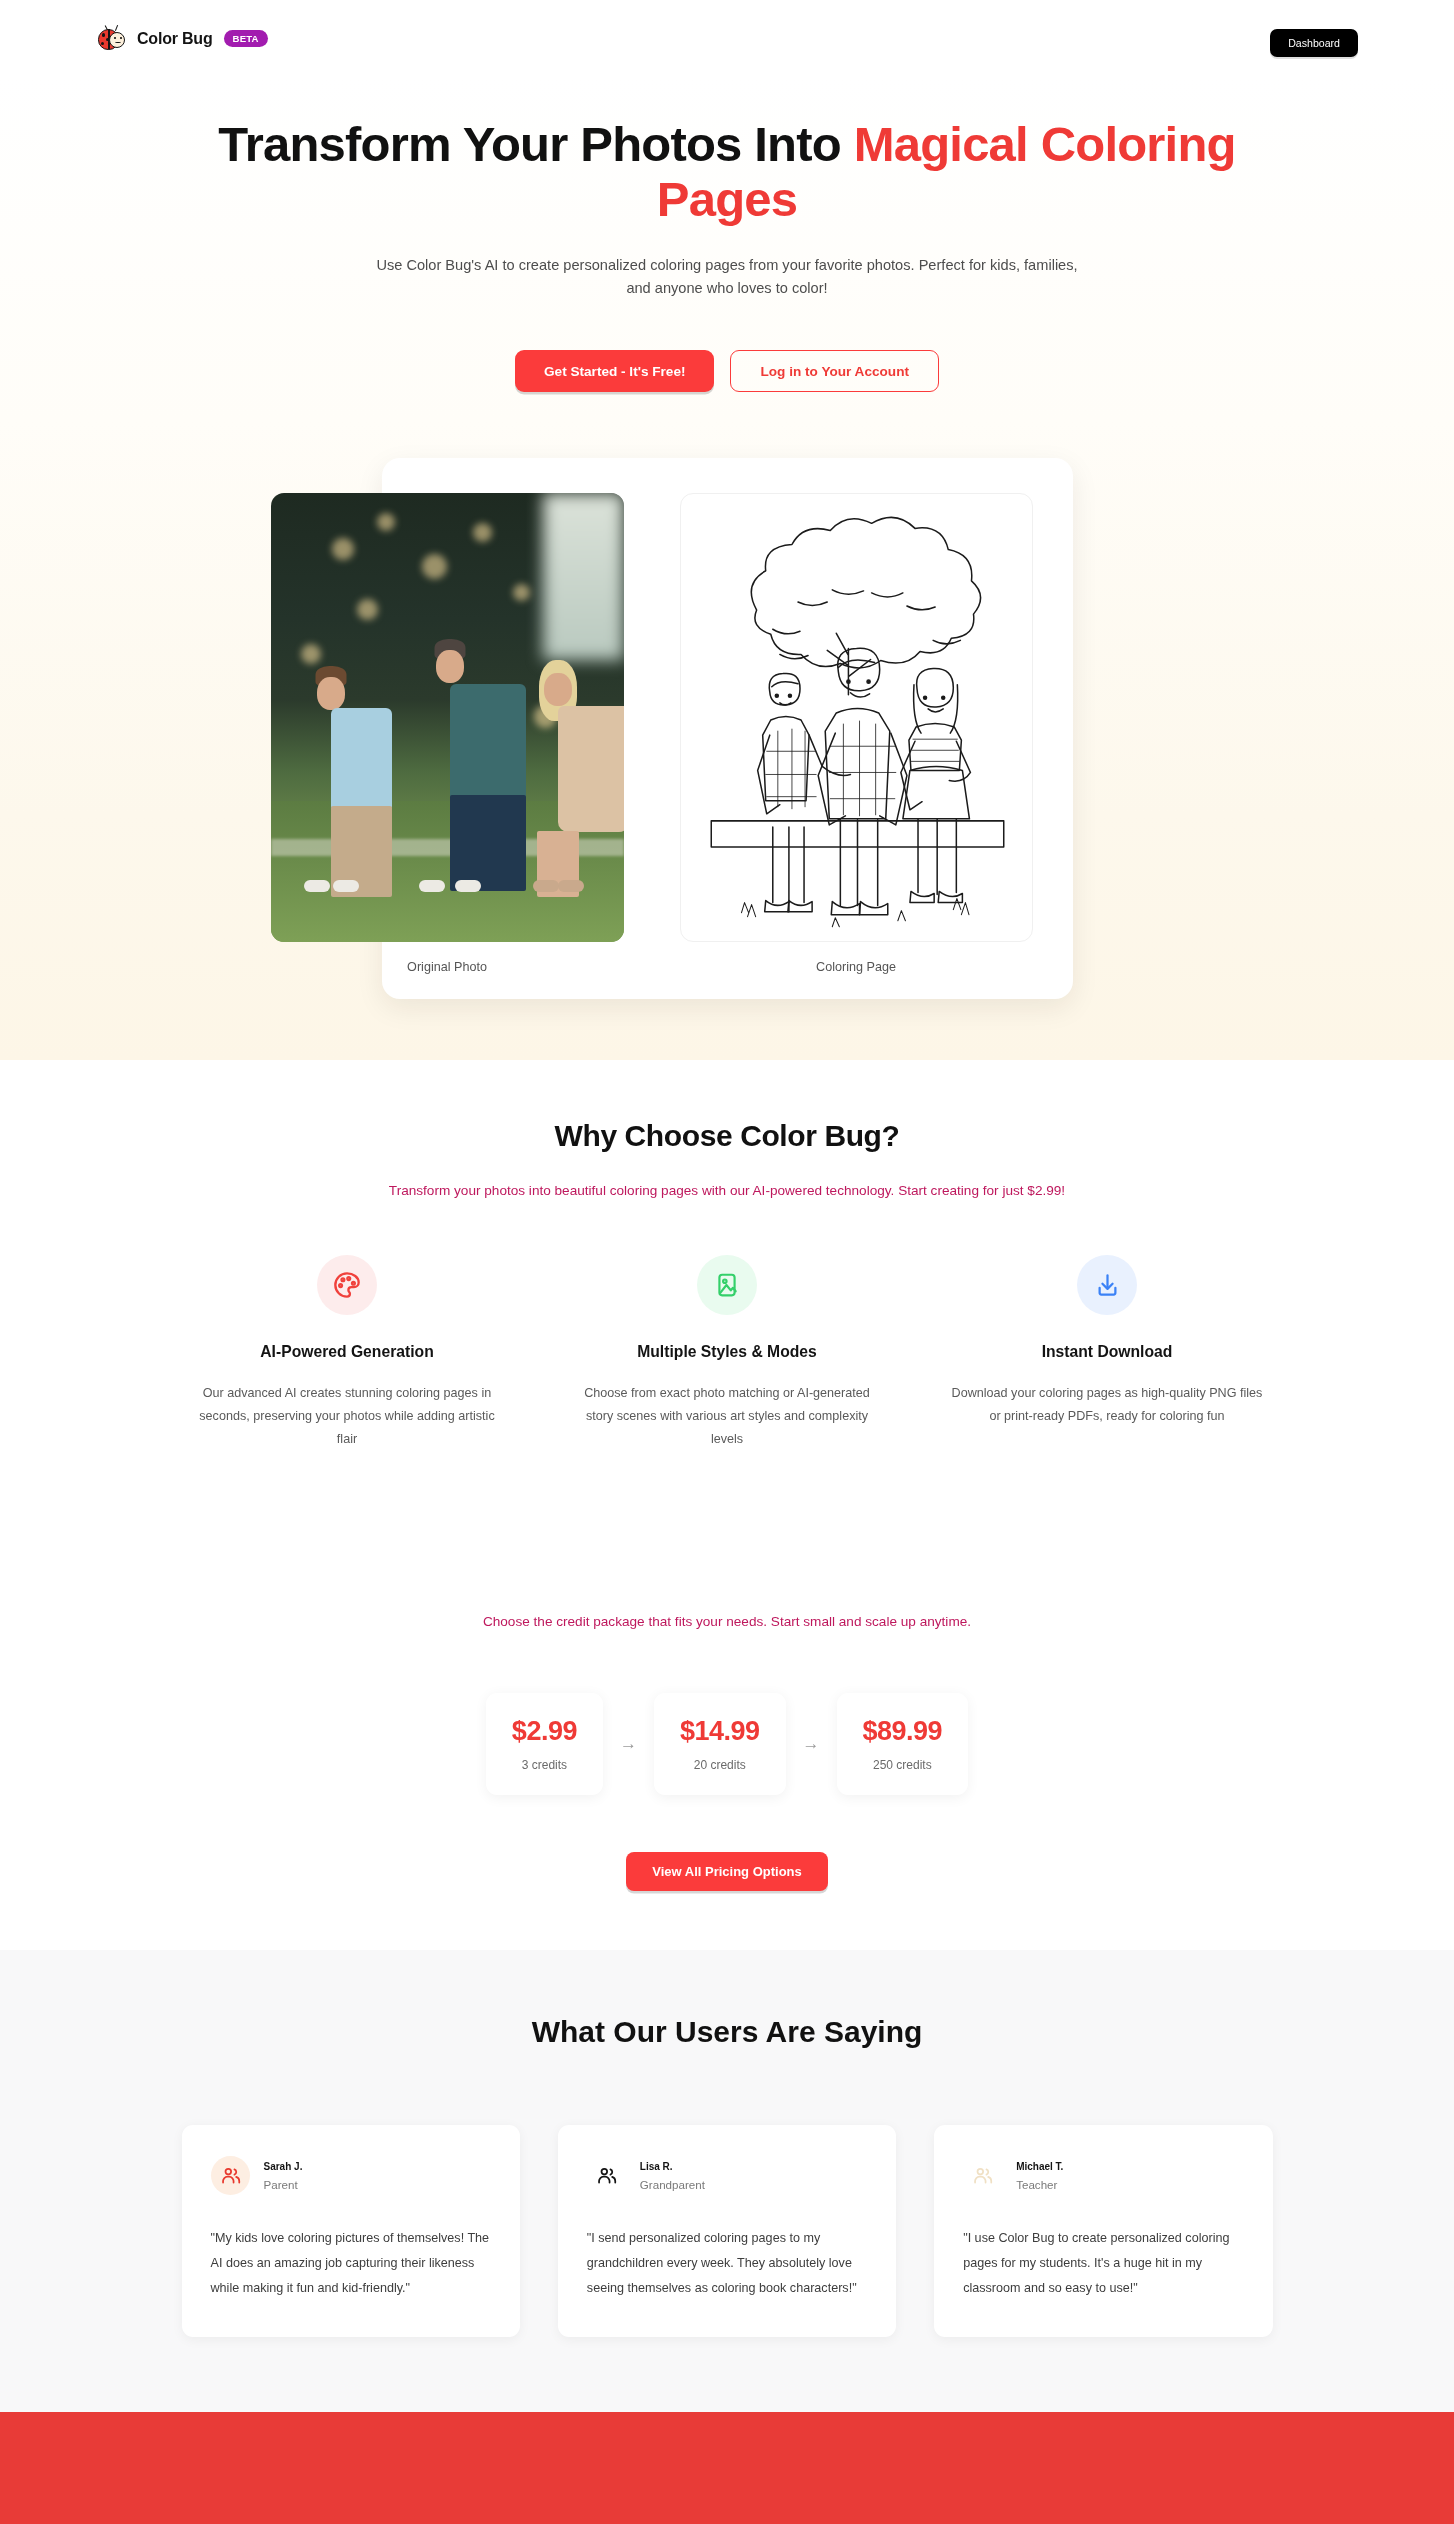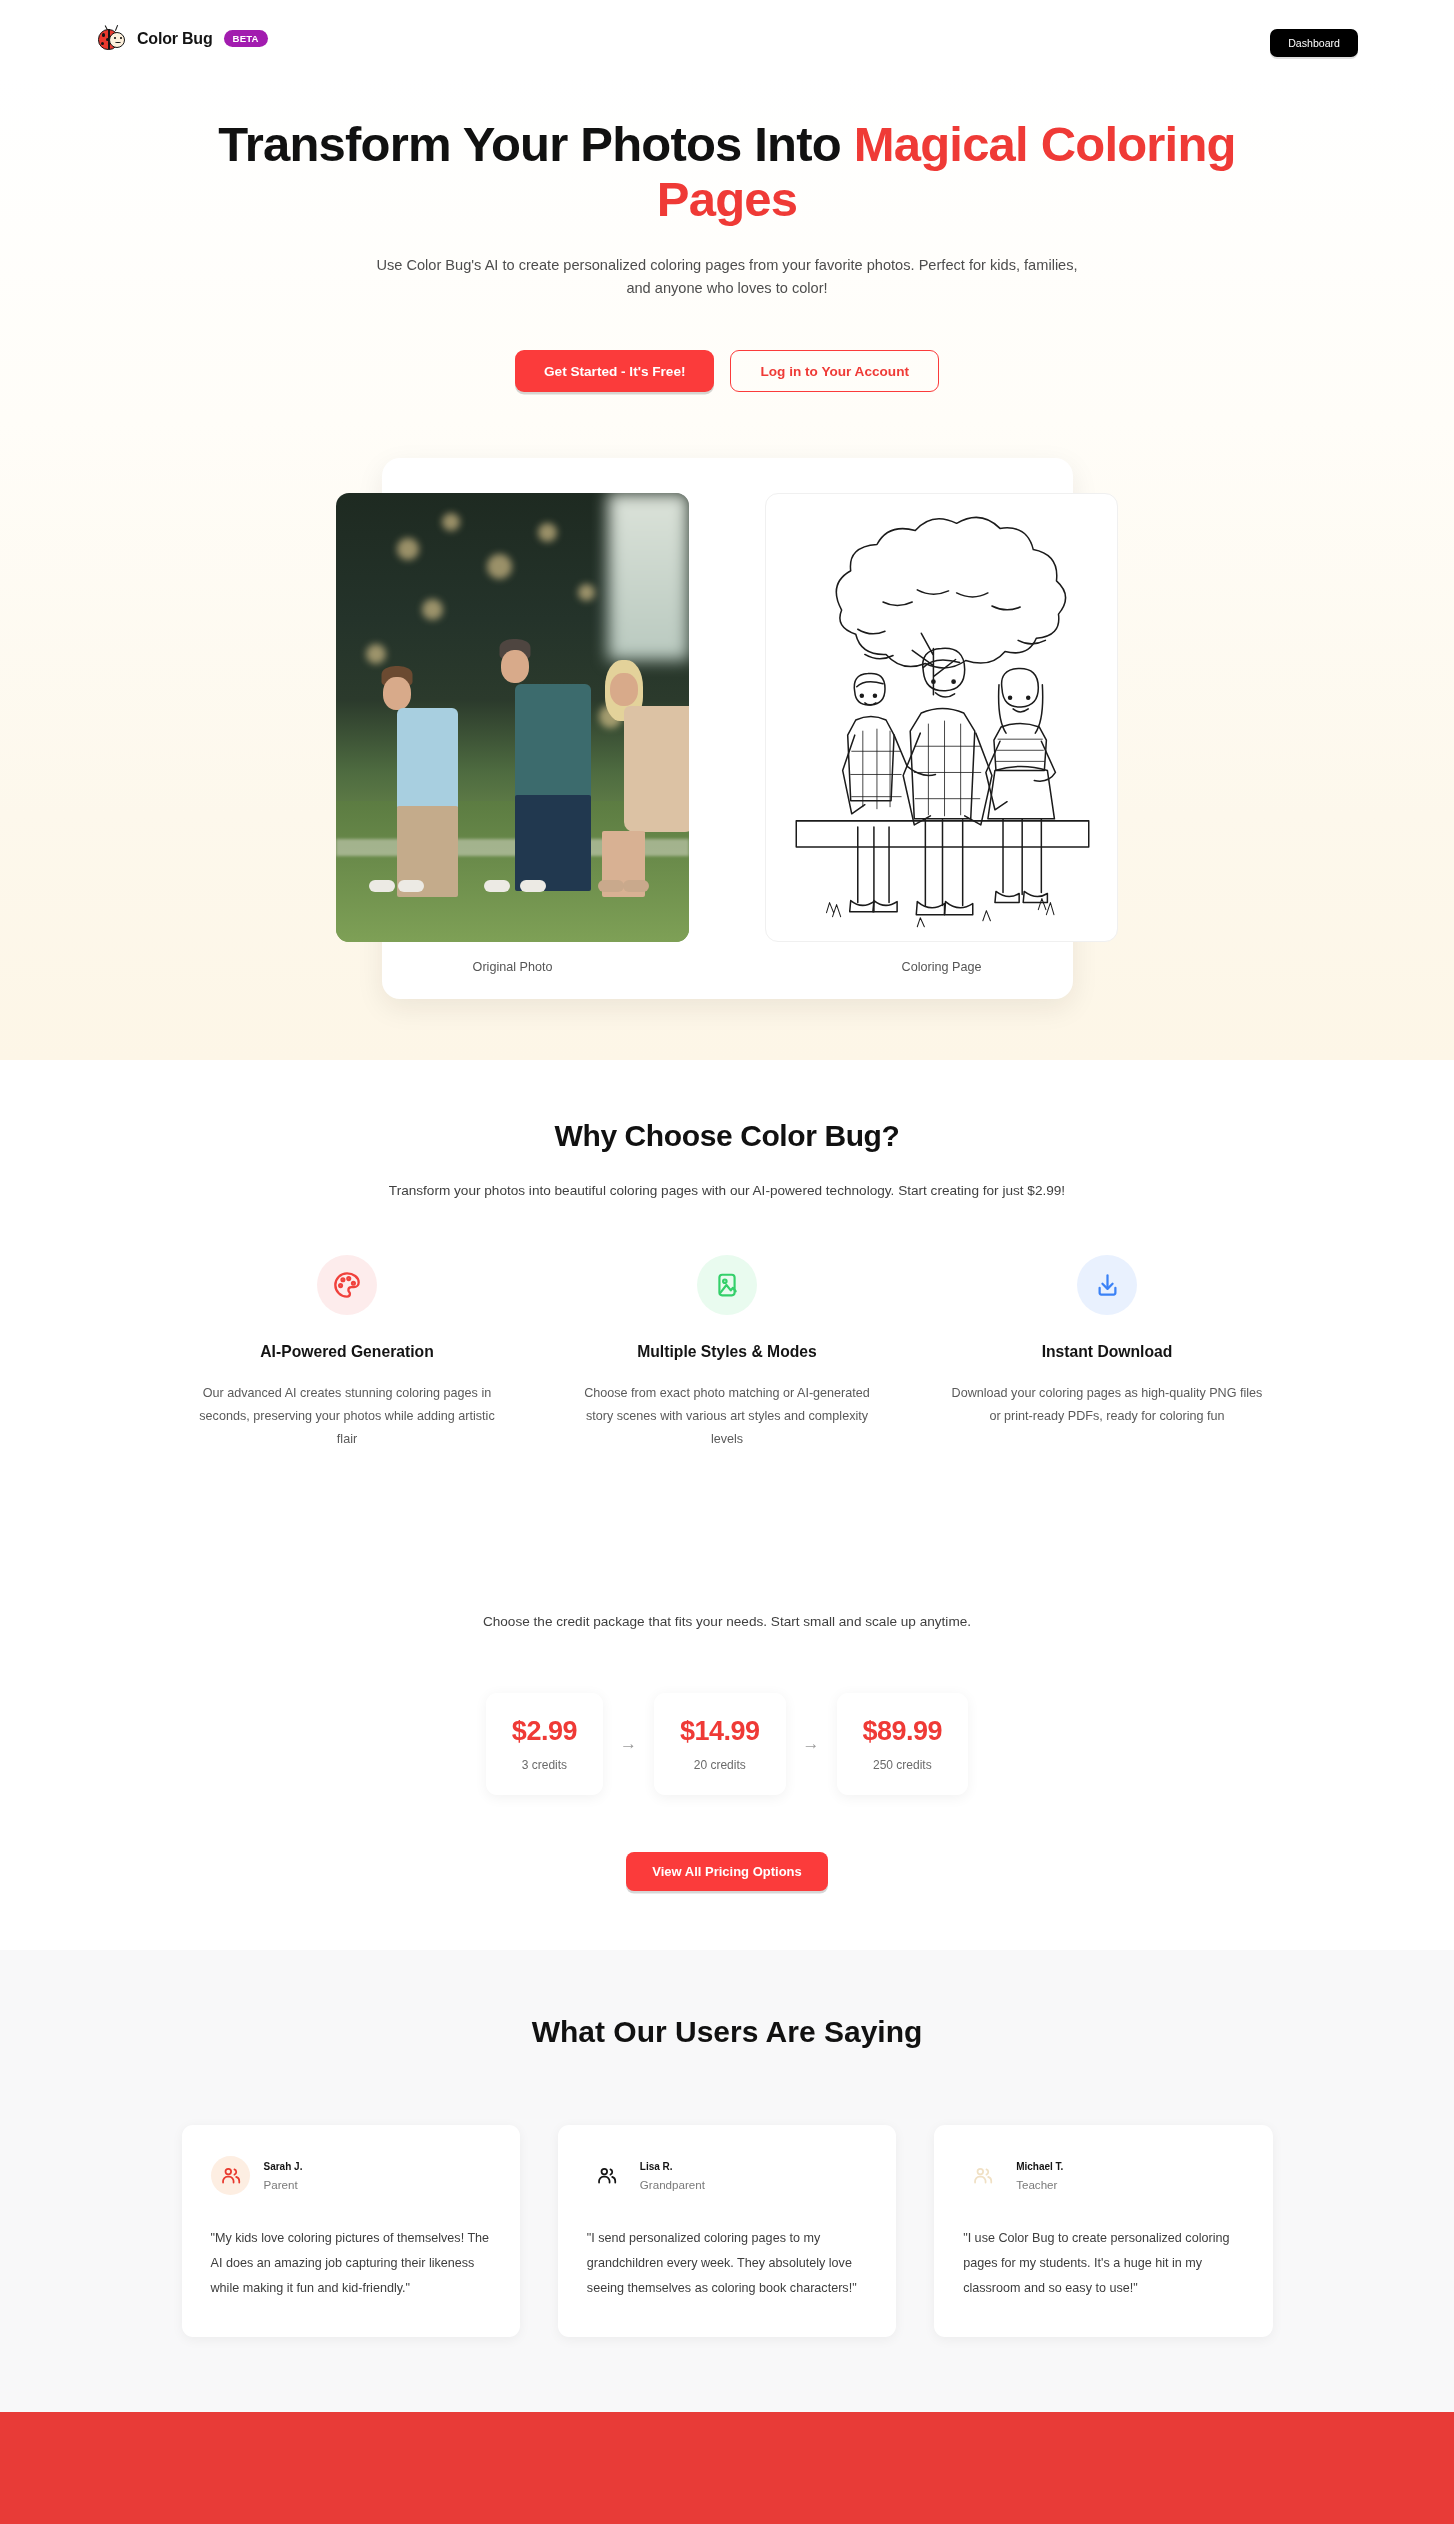--- a/index.html
+++ b/index.html
@@ -67,21 +67,21 @@
   }
   .btn-outline {
     background:transparent; color:#ef3a36; border:1.5px solid #fb3b3b; font-size:13.6px; font-weight:bold;
     padding:12.6px 29px; border-radius:9px; cursor:pointer;
   }
 
   .compare-card {
     margin:66px auto 0; width:691px; background:#ffffff;
     border-radius:18px; padding:35px 40px 25px;
     box-shadow:0 9px 28px rgba(40,30,10,0.08);
-    display:flex; gap:76px; justify-content:center;
+    display:flex; gap:56px; justify-content:flex-end;
   }
   .compare-col { width:353px; }
   .thumb {
     width:353px; height:449px; border-radius:13px; overflow:hidden; position:relative;
   }
   
   .photo {
     background:linear-gradient(180deg,#1e2a21 0%,#24332a 28%,#2b3a2c 46%,#4e6b40 62%,#6e8c4d 78%,#7da055 100%);
   }
   .photo .bokeh { position:absolute; border-radius:50%; background:rgba(255,226,160,0.55); filter:blur(3.5px); }
@@ -102,21 +102,21 @@
   .lineart { background:#ffffff; border:1px solid #f0f0f0; }
   .cap { margin-top:18px; text-align:center; font-size:12.6px; color:#555; }
 
   
   .section { padding:59px 0; }
   .section h2 {
     text-align:center; font-size:30px; font-weight:bold; letter-spacing:-0.4px; color:#111;
   }
   .section .lede {
     margin:26px auto 0; max-width:788px; text-align:center;
-    font-size:13.6px; line-height:1.7; color:#404040;
+    font-size:13.6px; line-height:1.7; color:#be185d;
   }
 
   
   .features {
     margin:53px auto 0; width:1101px;
     display:grid; grid-template-columns:repeat(3,1fr); gap:39px;
   }
   .feature { text-align:center; padding:0 13px; }
   .feat-icon {
     width:60px; height:60px; border-radius:50%;

